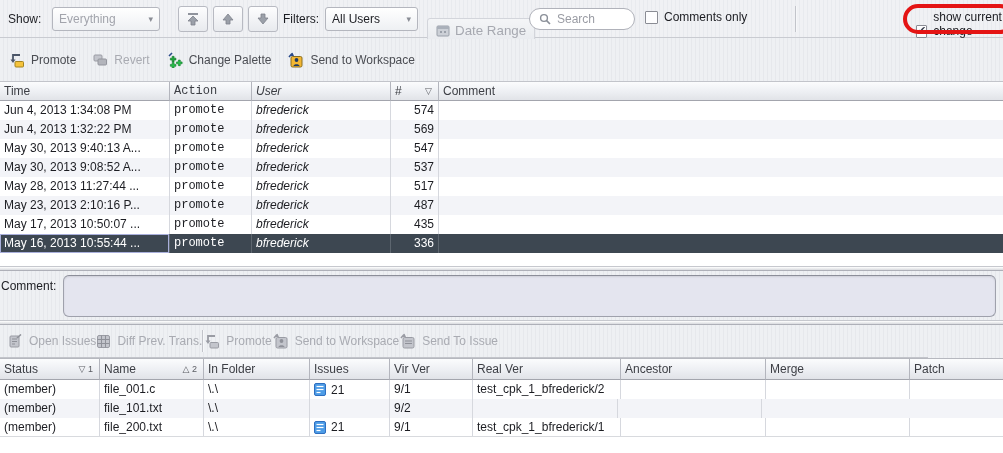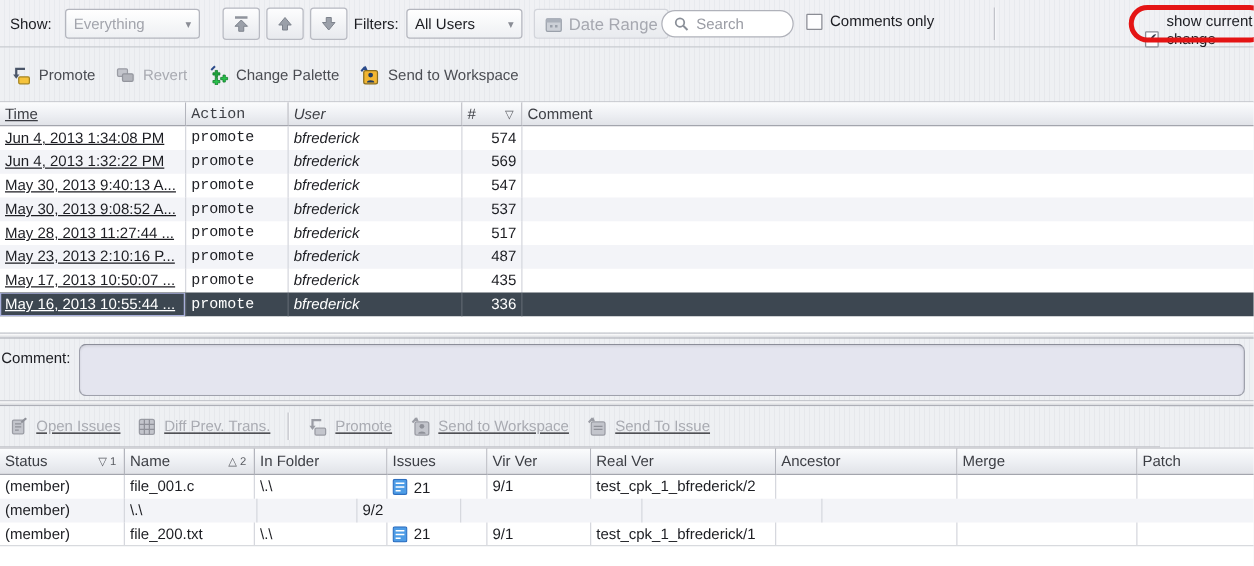--- a/index.html
+++ b/index.html
@@ -13,44 +13,44 @@
     background:repeating-linear-gradient(90deg,#f0f1f4 0 3px,#e8eaee 3px 4px);
     border-bottom:1px solid #c9cbd1; }
   .lbl { position:absolute; top:12px; color:#1c1d22; }
   .combo { position:absolute; top:7px; height:24px; border:1px solid #b4b6be; border-radius:3px;
     background:linear-gradient(#ffffff,#eef0f3); display:flex; align-items:center;
     padding:0 6px; cursor:default; }
   .combo .caret { margin-left:auto; font-size:9px; color:#8a8d95; }
   .combo.disabled .combo-val { color:#a2a4ac; }
   .tbtn { position:absolute; top:6px; width:30px; height:26px; border:1px solid #b8bac2; border-radius:3px;
     background:linear-gradient(#fdfdfe,#e8eaee); display:flex; align-items:center; justify-content:center; }
-  .flatbtn { position:absolute; top:7px; height:24px; border:1px solid #d3d5db; border-radius:3px;
+  .flatbtn { position:absolute; top:18px; height:24px; border:1px solid #d3d5db; border-radius:3px;
     background:linear-gradient(#f4f5f7,#e9ebef); display:flex; align-items:center; gap:5px; padding:0 8px; color:#a6a8b0; }
   .searchbox { position:absolute; top:8px; width:106px; height:22px; border:1px solid #b0b2ba; border-radius:11px;
     background:#ffffff; display:flex; align-items:center; gap:6px; padding:0 9px; }
   .searchbox .ph { color:#9a9ca4; }
   .chk { position:absolute; top:10px; display:flex; align-items:center; gap:6px; cursor:default; }
   .chkbox { width:13px; height:13px; border:1px solid #8a8c94; background:#fdfdfe; border-radius:1px;
     display:inline-flex; align-items:center; justify-content:center; font-size:11px; color:#353b4a; }
   .chkbox.checked::after { content:"✔"; margin-top:-2px; }
   .vsep { position:absolute; top:6px; width:1px; height:26px; background:#c2c4ca; box-shadow:1px 0 0 #f6f7f9; }
   .red-annotation { position:absolute; left:903px; top:4px; width:112px; height:30px;
     border:4px solid #e41414; border-radius:15px; pointer-events:none; }
 
   .toolbar-actions { position:absolute; left:0; top:39px; width:1003px; height:43px;
     display:flex; align-items:center; gap:16px; padding-left:8px;
     background:repeating-linear-gradient(90deg,#eef0f3 0 3px,#e6e8ec 3px 4px);
     border-bottom:1px solid #c2c4ca; }
   .abtn { display:flex; align-items:center; gap:6px; color:#4b4d53; }
   .abtn.disabled { color:#a9abb2; }
 
   .toolbar-details { position:absolute; left:0; top:325px; width:928px; height:33px;
-    display:flex; align-items:center; gap:14px; padding-left:8px;
+    display:flex; align-items:center; padding-left:8px;
     background:repeating-linear-gradient(90deg,#eef0f3 0 3px,#e6e8ec 3px 4px);
-    border-bottom:1px solid #c2c4ca;text-decoration:underline; }
+    border-bottom:1px solid #c2c4ca; }
   .toolbar-details .abtn { color:#a9abb2; }
   .vsep2 { width:1px; height:22px; background:#c2c4ca; box-shadow:1px 0 0 #f6f7f9; }
 
   
   .tablewrap { position:absolute; left:0; right:0; background:#fff; }
   #table1 { top:82px; height:184px; }
   #table2 { top:358px; height:95px; border-top:1px solid #b6b8bf; }
   .thead { display:flex; height:19px; }
   #table2 .thead { height:21px; }
   .th { display:flex; align-items:center; padding:0 4px; color:#3c3e44; white-space:nowrap; overflow:hidden;
@@ -61,21 +61,21 @@
   .tr.alt { background:#f3f4f8; }
   .td { padding:0 4px; white-space:nowrap; overflow:hidden; border-right:1px solid #d6d8de; }
   .tr.selected { background:#3d4751; color:#fff; }
   .tr.selected .td { border-right-color:#5d666f; }
   .td.focus-cell { box-shadow:inset 0 0 0 1px #a9afdb; }
   .num { text-align:right; }
   .issuecell { display:flex; align-items:center; gap:5px; }
   #table2 .tr:nth-child(4) { border-bottom:1px solid #d8dade; }
 
   
-  .c-time{width:149px;text-decoration:underline;} .c-action{width:82px;font-family:Liberation Mono, monospace;} .c-user{width:139px;font-style:italic;} .c-num{width:48px;} .c-comment{flex:1;border-right:none;}
+  .c-time{width:170px;} .c-action{width:82px;font-family:Liberation Mono, monospace;} .c-user{width:139px;font-style:italic;} .c-num{width:48px;} .c-comment{flex:1;border-right:none;}
   
   .c-status{width:100px;} .c-name{width:104px;} .c-folder{width:106px;} .c-issues{width:80px;}
   .c-virver{width:83px;} .c-realver{width:148px;} .c-ancestor{width:145px;} .c-merge{width:144px;} .c-patch{flex:1;border-right:none;}
 
   
   .hsplit { position:absolute; left:0; right:0; height:5px;
     background:linear-gradient(#ffffff,#d8dade); border-top:1px solid #c6c8ce; border-bottom:1px solid #aeb0b8; }
   #split1 { top:266px; } #split2 { top:320px; height:5px; }
   #comment-panel { position:absolute; left:0; right:0; top:271px; height:49px;
     background:repeating-linear-gradient(90deg,#eef0f3 0 3px,#e6e8ec 3px 4px); }
@@ -397,20 +397,21 @@
         <span>21</span>
       </div>
       <div class="td c-virver">9/1</div>
       <div class="td c-realver">test_cpk_1_bfrederick/2</div>
       <div class="td c-ancestor"></div>
       <div class="td c-merge"></div>
       <div class="td c-patch"></div>
     </div>
     <div class="tr alt">
       <div class="td c-status">(member)</div>
+      <div class="td c-name">file_101.txt</div>
       <div class="td c-folder">\.\</div>
       <div class="td c-issues issuecell">
           <span></span>
         </div>
       <div class="td c-virver">9/2</div>
       <div class="td c-ancestor"></div>
       <div class="td c-merge"></div>
       <div class="td c-patch"></div>
     </div>
     <div class="tr">

